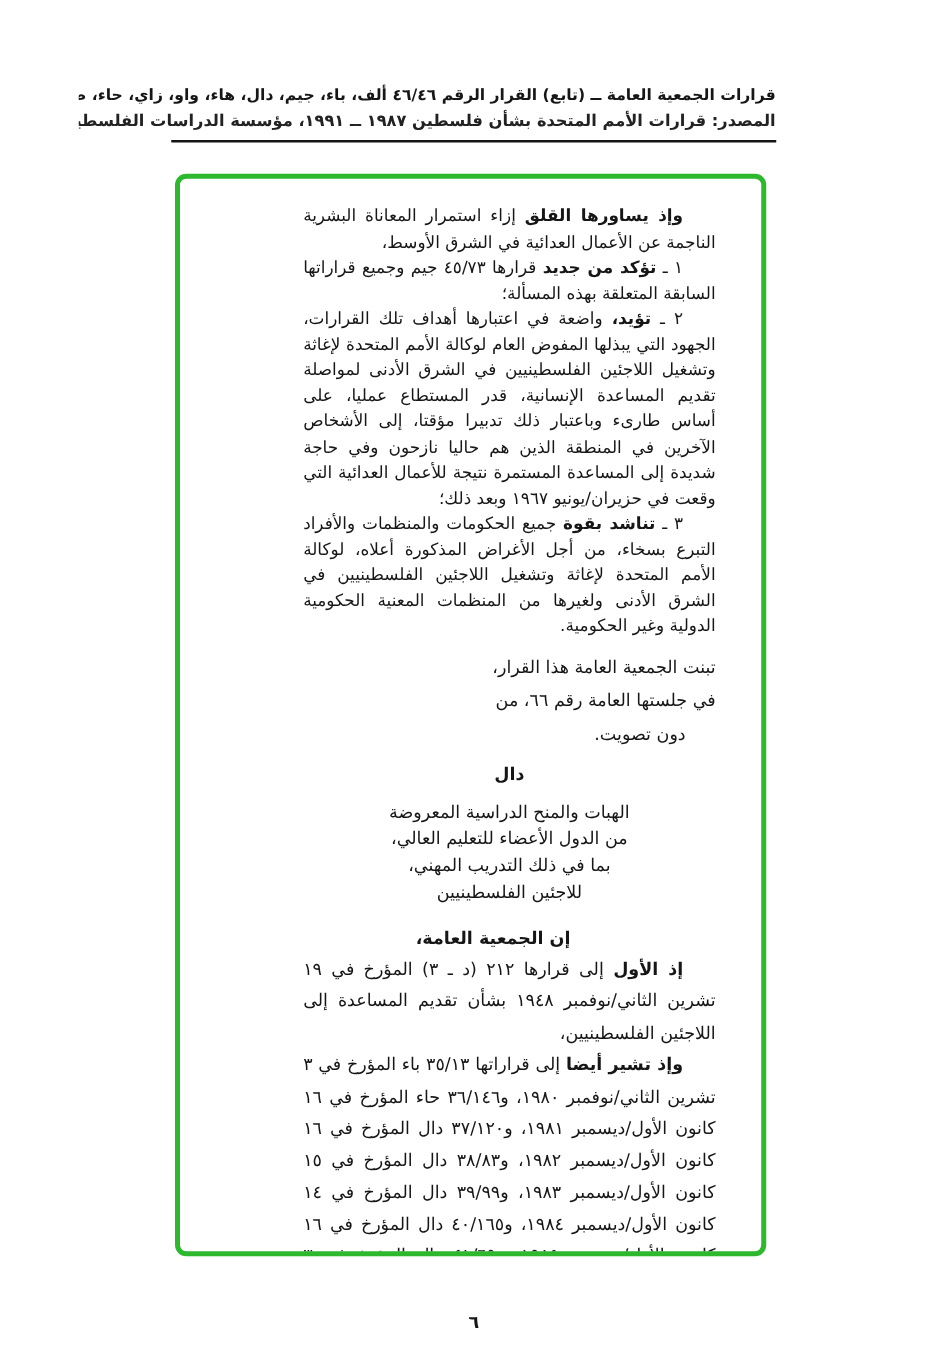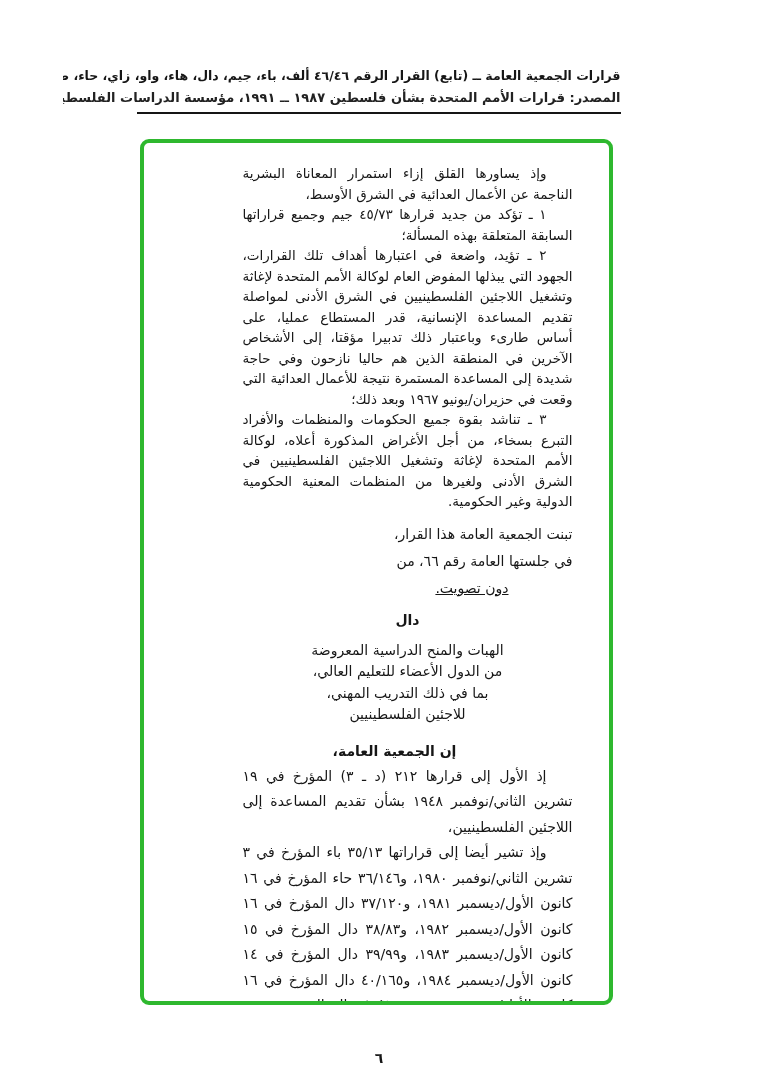--- a/index.html
+++ b/index.html
@@ -40,24 +40,24 @@
     overflow: hidden;
     padding: 20px 36px 10px 99px;
     background: #ffffff;
   }
   .para {
     font-size: 13.5px;
     line-height: 20.5px;
     text-align: justify;
     text-indent: 26px;
   }
-  .para b, .recital b { font-weight: normal; }
+  .para b, .recital b { font-weight: bold; }
   .adoption { margin-top: 9px; margin-left: 0; font-size: 14px; line-height: 27px; }
   .adoption-line { text-align: right; }
-  .adoption-line.indented { margin-right: 64px; text-decoration: underline; }
+  .adoption-line.indented { margin-right: 24px; }
   .section-letter { margin-top: 7px; text-align: center; font-weight: bold; font-size: 14px; line-height: 22px; }
   .section-title { margin-top: 9px; text-align: center; font-weight: normal; font-size: 14px; line-height: 21.5px; }
   .opening {
     margin-top: 12px;
     font-weight: bold;
     font-size: 14px;
     text-indent: 26px;
     text-align: center;
     line-height: 26px;
   }

